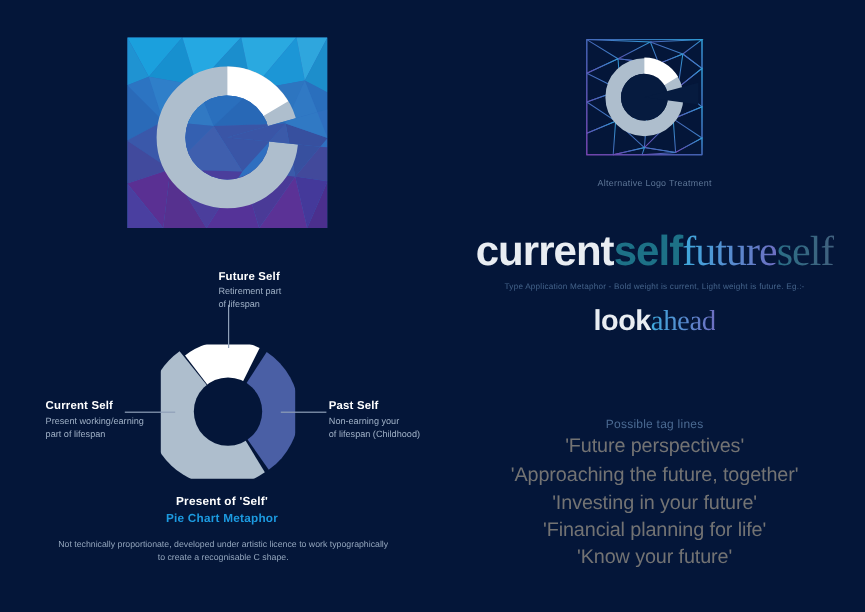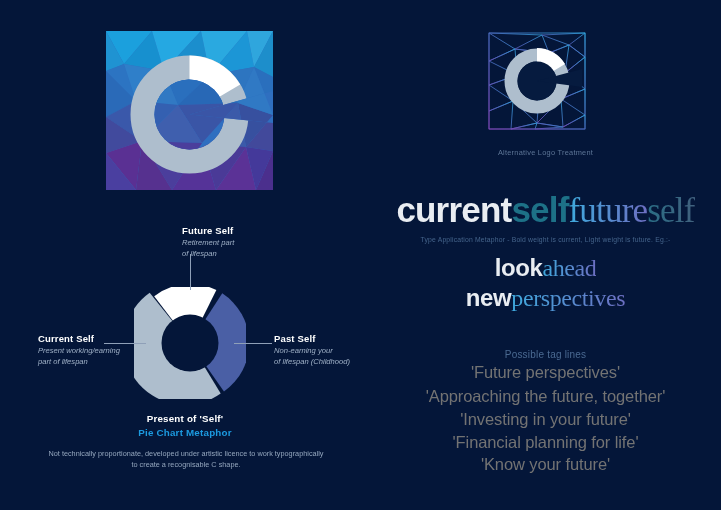--- a/index.html
+++ b/index.html
@@ -76,21 +76,20 @@
     color: #ffffff;
     letter-spacing: 0.15px;
     margin: 0 0 2px 0;
     line-height: 1.1;
   }
   .lbl .lbl-sub {
     font-size: 7.6px;
     color: #9fb0c6;
     line-height: 1.38;
     margin: 0;
-    font-style: italic;
   }
 
   .lbl-future { left: 182px; top: 0px; text-align: left; }
   .lbl-current { left: 38px; top: 108px; text-align: left; }
   .lbl-past   { left: 274px; top: 108px; text-align: left; }
 
   .pie-caption {
     position: absolute;
     left: 0;
     top: 186px;
@@ -442,23 +441,20 @@
 
     <div class="type-lockup">
       <span class="t-bold c-white">current</span><span class="t-bold c-teal">self</span><span class="t-light c-grad-cv">future</span><span class="t-light c-grad-tealfade">self</span>
     </div>
 
     <div class="type-note">Type Application Metaphor - Bold weight is current, Light weight is future. Eg.:-</div>
 
     <div class="example-line ex-1">
       <span class="t-bold c-white">look</span><span class="t-light c-grad-cv">ahead</span>
     </div>
-    <div class="example-line ex-2">
-      <span class="t-bold c-white">new</span><span class="t-light c-grad-cv">perspectives</span>
-    </div>
 
     <div class="taglines-title">Possible tag lines</div>
     <div class="tagline tg-0">'Future perspectives'</div>
     <div class="tagline tg-1">'Approaching the future, together'</div>
     <div class="tagline tg-2">'Investing in your future'</div>
     <div class="tagline tg-3">'Financial planning for life'</div>
     <div class="tagline tg-4">'Know your future'</div>
   </div>
 </div>
 

